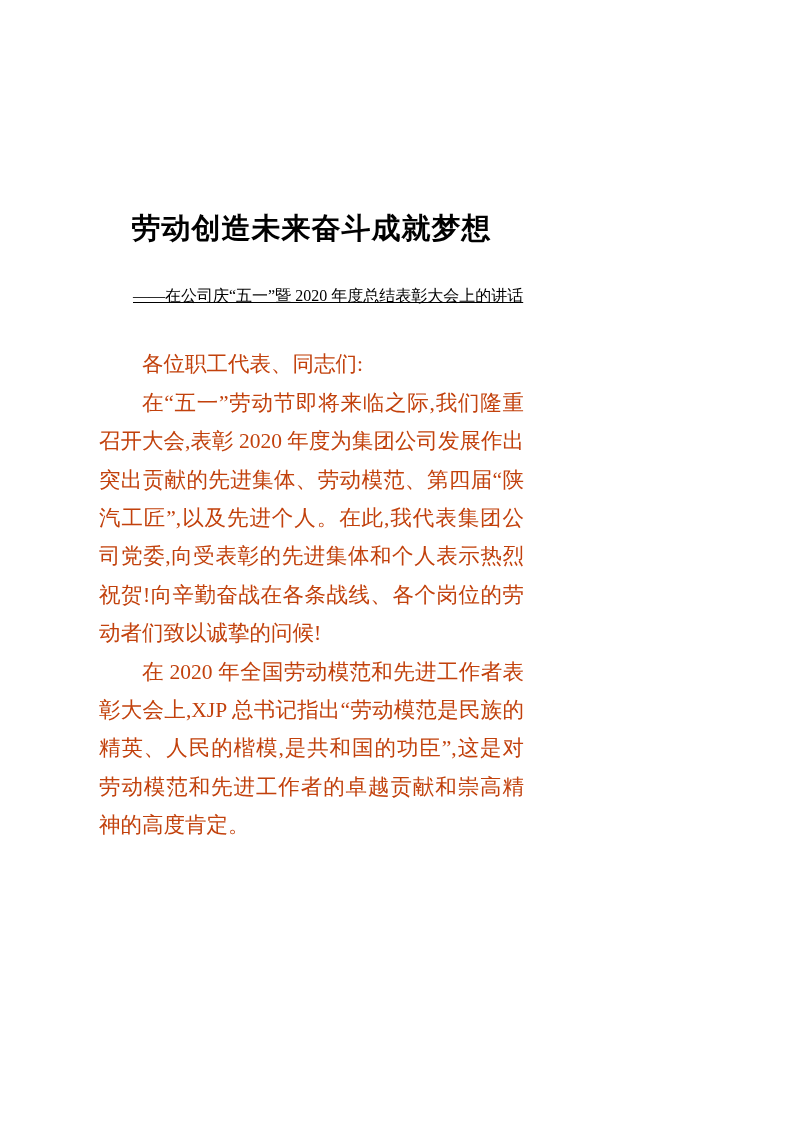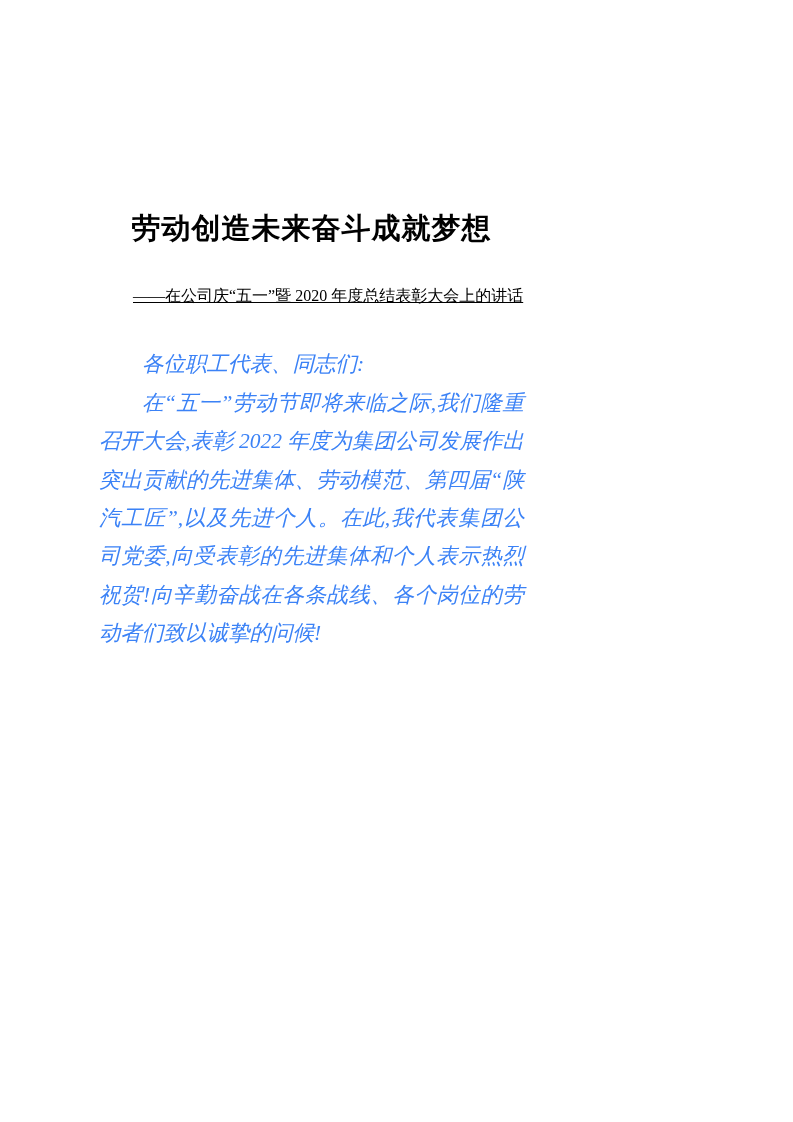--- a/index.html
+++ b/index.html
@@ -39,29 +39,29 @@
   }
   .doc-body {
     margin-top: 30px;
   }
   .doc-body p {
     margin: 0;
     font-size: 21.5px;
     line-height: 38.4px;
     text-align: justify;
     text-indent: 2em;
-    color: #3b82f6;
-    font-style: italic;
+    color: #c2410c;
   }
 </style>
 </head>
 <body>
 
 <div class="doc-page">
   <h1 class="doc-title">劳动创造未来奋斗成就梦想</h1>
 
   <div class="doc-subtitle">——在公司庆“五一”暨 2020 年度总结表彰大会上的讲话</div>
 
   <div class="doc-body">
     <p>各位职工代表、同志们:</p>
-    <p>在“五一”劳动节即将来临之际,我们隆重召开大会,表彰 2022 年度为集团公司发展作出突出贡献的先进集体、劳动模范、第四届“陕汽工匠”,以及先进个人。在此,我代表集团公司党委,向受表彰的先进集体和个人表示热烈祝贺!向辛勤奋战在各条战线、各个岗位的劳动者们致以诚挚的问候!</p>
+    <p>在“五一”劳动节即将来临之际,我们隆重召开大会,表彰 2020 年度为集团公司发展作出突出贡献的先进集体、劳动模范、第四届“陕汽工匠”,以及先进个人。在此,我代表集团公司党委,向受表彰的先进集体和个人表示热烈祝贺!向辛勤奋战在各条战线、各个岗位的劳动者们致以诚挚的问候!</p>
+    <p>在 2020 年全国劳动模范和先进工作者表彰大会上,XJP 总书记指出“劳动模范是民族的精英、人民的楷模,是共和国的功臣”,这是对劳动模范和先进工作者的卓越贡献和崇高精神的高度肯定。</p>
   </div>
 </div>
 
 </body></html>

